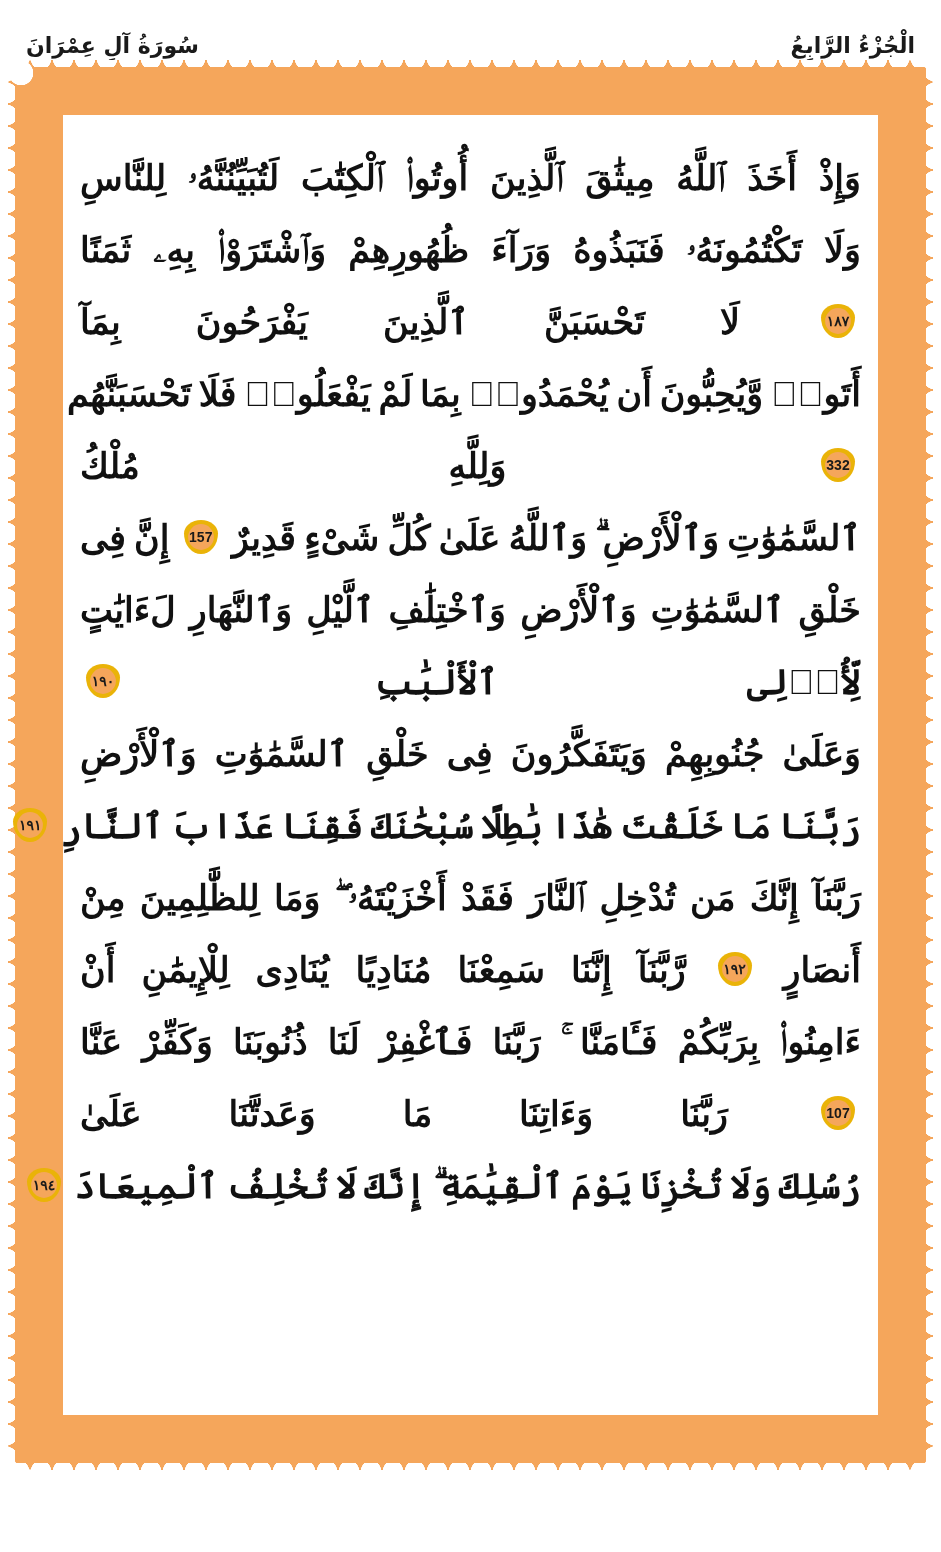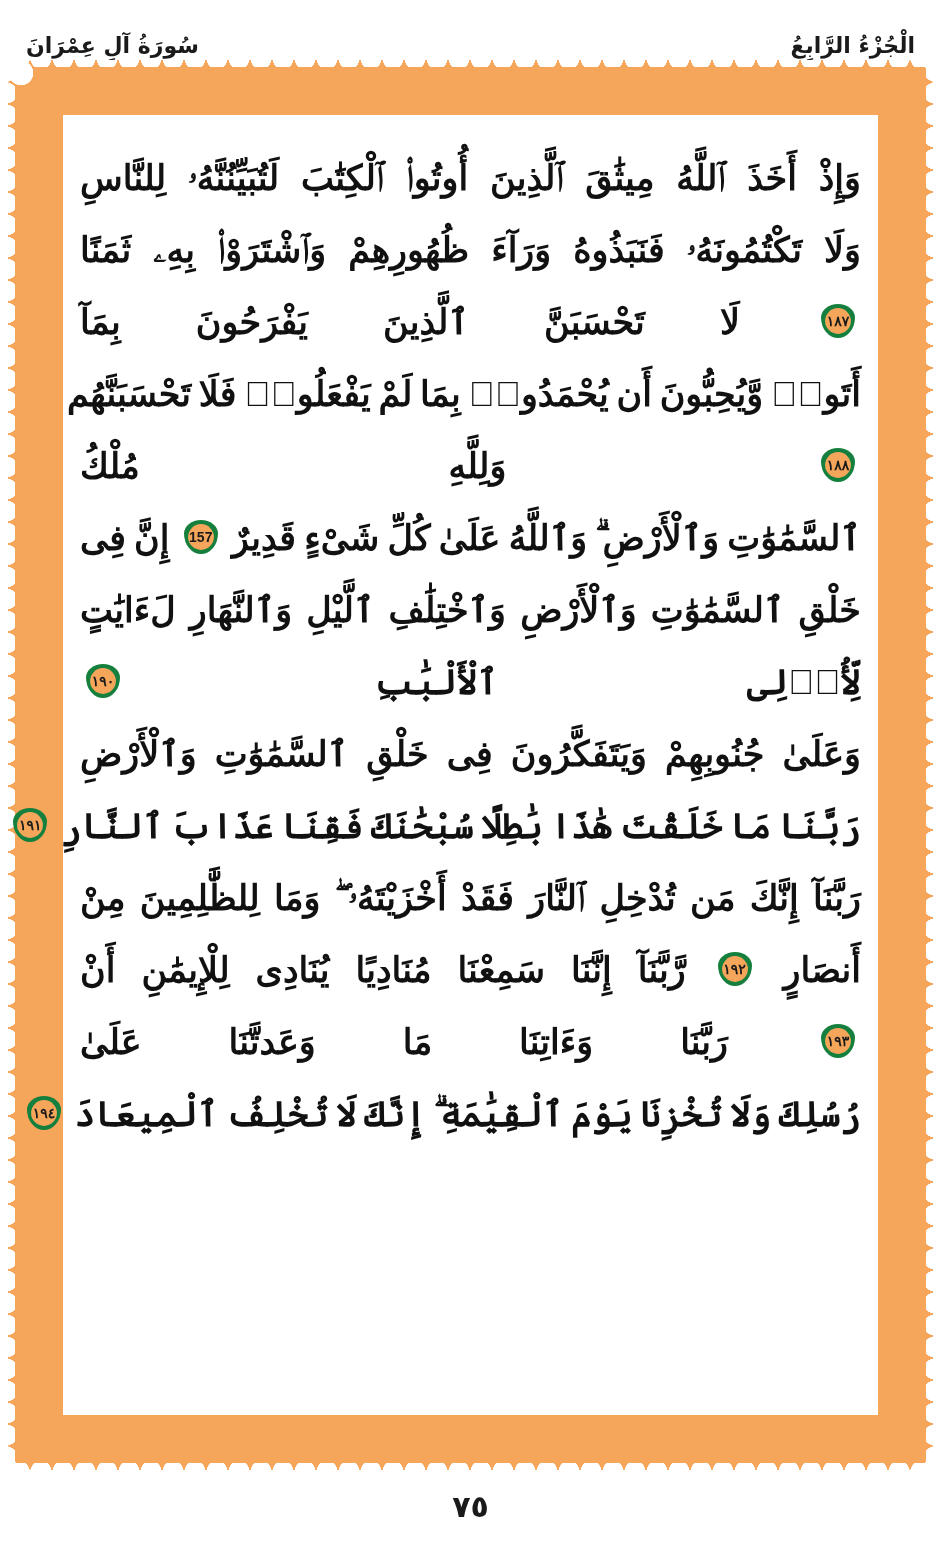--- a/index.html
+++ b/index.html
@@ -114,21 +114,21 @@
   }
 
   
   .ayah-mark {
     display: inline-block;
     position: relative;
     width: 34px;
     height: 34px;
     margin: 0 6px;
     vertical-align: -4px;
-    background: #15803d;
+    background: #eab308;
     border-radius: 50% 50% 50% 50% / 40% 40% 60% 60%;
     transform: rotate(0deg);
   }
   .ayah-mark::before {
     content: "";
     position: absolute;
     inset: 2px;
     background: #f5a65b;
     border-radius: 50%;
     transform: rotate(45deg) scale(0.86);
@@ -184,21 +184,21 @@
     <span class="line">وَلَا تَكْتُمُونَهُۥ فَنَبَذُوهُ وَرَآءَ ظُهُورِهِمْ وَٱشْتَرَوْا۟ بِهِۦ ثَمَنًا</span>
 
     <span class="line">
       <span class="ayah-mark"><span>١٨٧</span></span>
       <span>لَا تَحْسَبَنَّ ٱلَّذِينَ يَفْرَحُونَ بِمَآ</span>
     </span>
 
     <span class="line">أَتَوا۟ وَّيُحِبُّونَ أَن يُحْمَدُوا۟ بِمَا لَمْ يَفْعَلُوا۟ فَلَا تَحْسَبَنَّهُم</span>
 
     <span class="line">
-      <span class="ayah-mark"><span>١٨٨</span></span>
+      <span class="ayah-mark"><span>332</span></span>
       <span>وَلِلَّهِ مُلْكُ</span>
     </span>
 
     <span class="line">
       <span>ٱلسَّمَٰوَٰتِ وَٱلْأَرْضِ ۗ وَٱللَّهُ عَلَىٰ كُلِّ شَىْءٍ قَدِيرٌ</span>
       <span class="ayah-mark"><span>157</span></span>
       <span>إِنَّ فِى</span>
     </span>
 
     <span class="line">خَلْقِ ٱلسَّمَٰوَٰتِ وَٱلْأَرْضِ وَٱخْتِلَٰفِ ٱلَّيْلِ وَٱلنَّهَارِ لَءَايَٰتٍ</span>
@@ -216,30 +216,28 @@
     </span>
 
     <span class="line">رَبَّنَآ إِنَّكَ مَن تُدْخِلِ ٱلنَّارَ فَقَدْ أَخْزَيْتَهُۥ ۖ وَمَا لِلظَّٰلِمِينَ مِنْ</span>
 
     <span class="line">
       <span>أَنصَارٍ</span>
       <span class="ayah-mark"><span>١٩٢</span></span>
       <span>رَّبَّنَآ إِنَّنَا سَمِعْنَا مُنَادِيًا يُنَادِى لِلْإِيمَٰنِ أَنْ</span>
     </span>
 
-
-    <span class="line">
-      <span class="ayah-mark"><span>١٩٣</span></span>
+    <span class="line">ءَامِنُوا۟ بِرَبِّكُمْ فَـَٔامَنَّا ۚ رَبَّنَا فَٱغْفِرْ لَنَا ذُنُوبَنَا وَكَفِّرْ عَنَّا</span>
+
+    <span class="line">
+      <span class="ayah-mark"><span>107</span></span>
       <span>رَبَّنَا وَءَاتِنَا مَا وَعَدتَّنَا عَلَىٰ</span>
     </span>
 
     <span class="line">
       <span>رُسُلِكَ وَلَا تُخْزِنَا يَوْمَ ٱلْقِيَٰمَةِ ۗ إِنَّكَ لَا تُخْلِفُ ٱلْمِيعَادَ</span>
       <span class="ayah-mark"><span>١٩٤</span></span>
     </span>
 
   </div>
 
-  <div class="footer">
-    <span class="page-number">٧٥</span>
-  </div>
 
 </div>
 
 </body></html>

